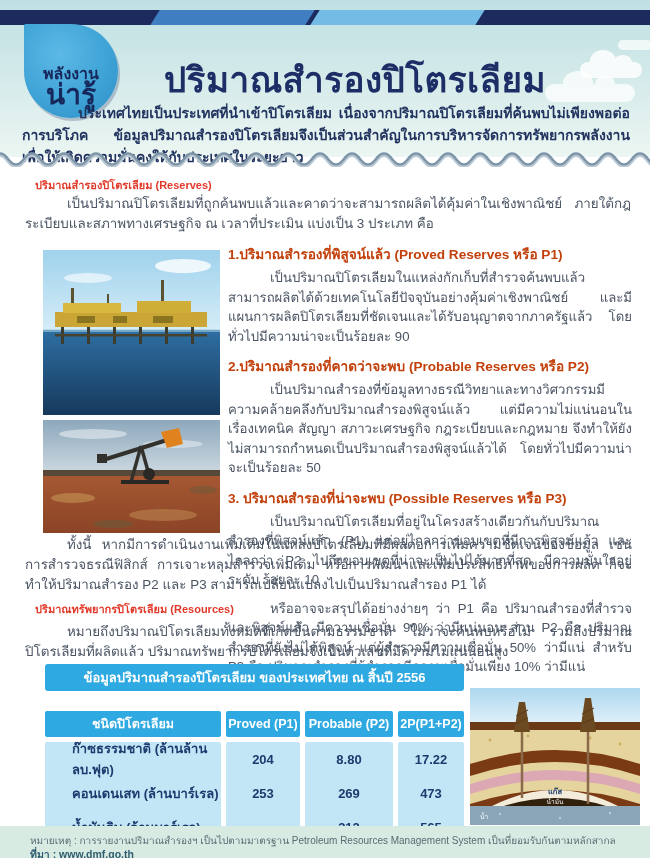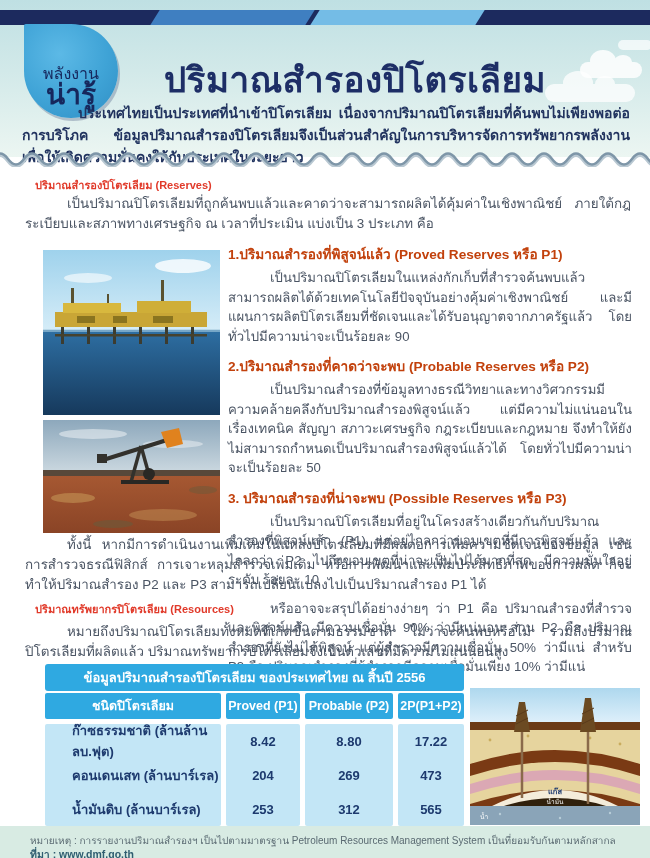--- a/index.html
+++ b/index.html
@@ -20,21 +20,21 @@
   .cloud.c1::after  { width:18px; height:14px; top:-7px; left:34px; }
   .cloud.c2 { top:84px; left:545px; width:90px; height:18px; opacity:.75; }
   .cloud.c2::before { width:30px; height:24px; top:-13px; left:18px; }
   .cloud.c2::after  { width:20px; height:16px; top:-8px; left:50px; }
   .cloud.c3 { top:40px; left:618px; width:34px; height:10px; opacity:.7; }
 
   .drop-badge { position:absolute; top:24px; left:24px; width:94px; height:94px; }
   .drop-shape { position:absolute; inset:0; background:radial-gradient(circle at 38% 32%,#5cb9e6 0%,#3fa3d6 55%,#2f8ec4 100%);
     border-radius:2% 52% 52% 52%; box-shadow:2px 3px 0 rgba(27,42,94,.25); }
   .drop-text { position:absolute; inset:0; display:flex; flex-direction:column; align-items:center; justify-content:center; padding-top:10px; }
-  .drop-line1 { font-size:16px; font-weight:normal; color:#16275c; line-height:18px;margin-top:20px; }
+  .drop-line1 { font-size:16px; font-weight:bold; color:#16275c; line-height:18px;margin-top:20px; }
   .drop-line2 { font-size:28px; font-weight:bold; color:#16275c; line-height:24px; }
 
   .page-title { position:absolute; top:52px; left:120px; width:470px; text-align:center;
     font-size:35px; font-weight:bold; color:#1d2e66; letter-spacing:.5px; }
 
   .intro-par { position:absolute; top:102px; left:22px; width:608px; font-size:14px; line-height:22px;
     font-weight:bold; color:#21335f; text-indent:56px; text-align:justify; }
 
   .wave { position:absolute; top:147px; left:0; width:650px; height:20px; }
 
@@ -56,21 +56,21 @@
 
   .note-par { position:absolute; top:535px; left:25px; width:607px; }
 
   .resources-head { top:600px; }
   .resources-par { position:absolute; top:622px; left:25px; width:607px; }
 
   
   .tbl { position:absolute; top:664px; left:45px; width:419px; }
   .tbl-title { height:27px; background:#2fa9e1; border-radius:3px; color:#fff; font-size:13px; font-weight:bold;
     display:flex; align-items:center; justify-content:center; }
-  .tbl-grid { margin-top:2px; display:grid; grid-template-columns:176px 74px 88px 66px; column-gap:5px; row-gap:5px; }
+  .tbl-grid { margin-top:20px; display:grid; grid-template-columns:176px 74px 88px 66px; column-gap:5px; row-gap:5px; }
   .th { height:26px; background:#2fa9e1; border-radius:2px; color:#fff; font-size:12.5px; font-weight:bold;
     display:flex; align-items:center; justify-content:center; }
   .tcol { background:#c3e6f6; border-radius:2px; display:flex; flex-direction:column; }
   .tcell { height:34px; display:flex; align-items:center; justify-content:center;
     font-size:13px; font-weight:bold; color:#1d3a6e; }
   .tcell.lbl { justify-content:flex-start; padding-left:27px; }
 
   .diagram { position:absolute; top:688px; left:470px; width:170px; height:137px; }
 
   
@@ -204,21 +204,20 @@
       <div class="th">Proved (P1)</div>
       <div class="th">Probable (P2)</div>
       <div class="th">2P(P1+P2)</div>
 
       <div class="tcol">
         <div class="tcell lbl">ก๊าซธรรมชาติ (ล้านล้านลบ.ฟุต)</div>
         <div class="tcell lbl">คอนเดนเสท (ล้านบาร์เรล)</div>
         <div class="tcell lbl">น้ำมันดิบ (ล้านบาร์เรล)</div>
       </div>
       <div class="tcol">
-        <div class="tcell">8.42</div>
         <div class="tcell">204</div>
         <div class="tcell">253</div>
       </div>
       <div class="tcol">
         <div class="tcell">8.80</div>
         <div class="tcell">269</div>
         <div class="tcell">312</div>
       </div>
       <div class="tcol">
         <div class="tcell">17.22</div>

